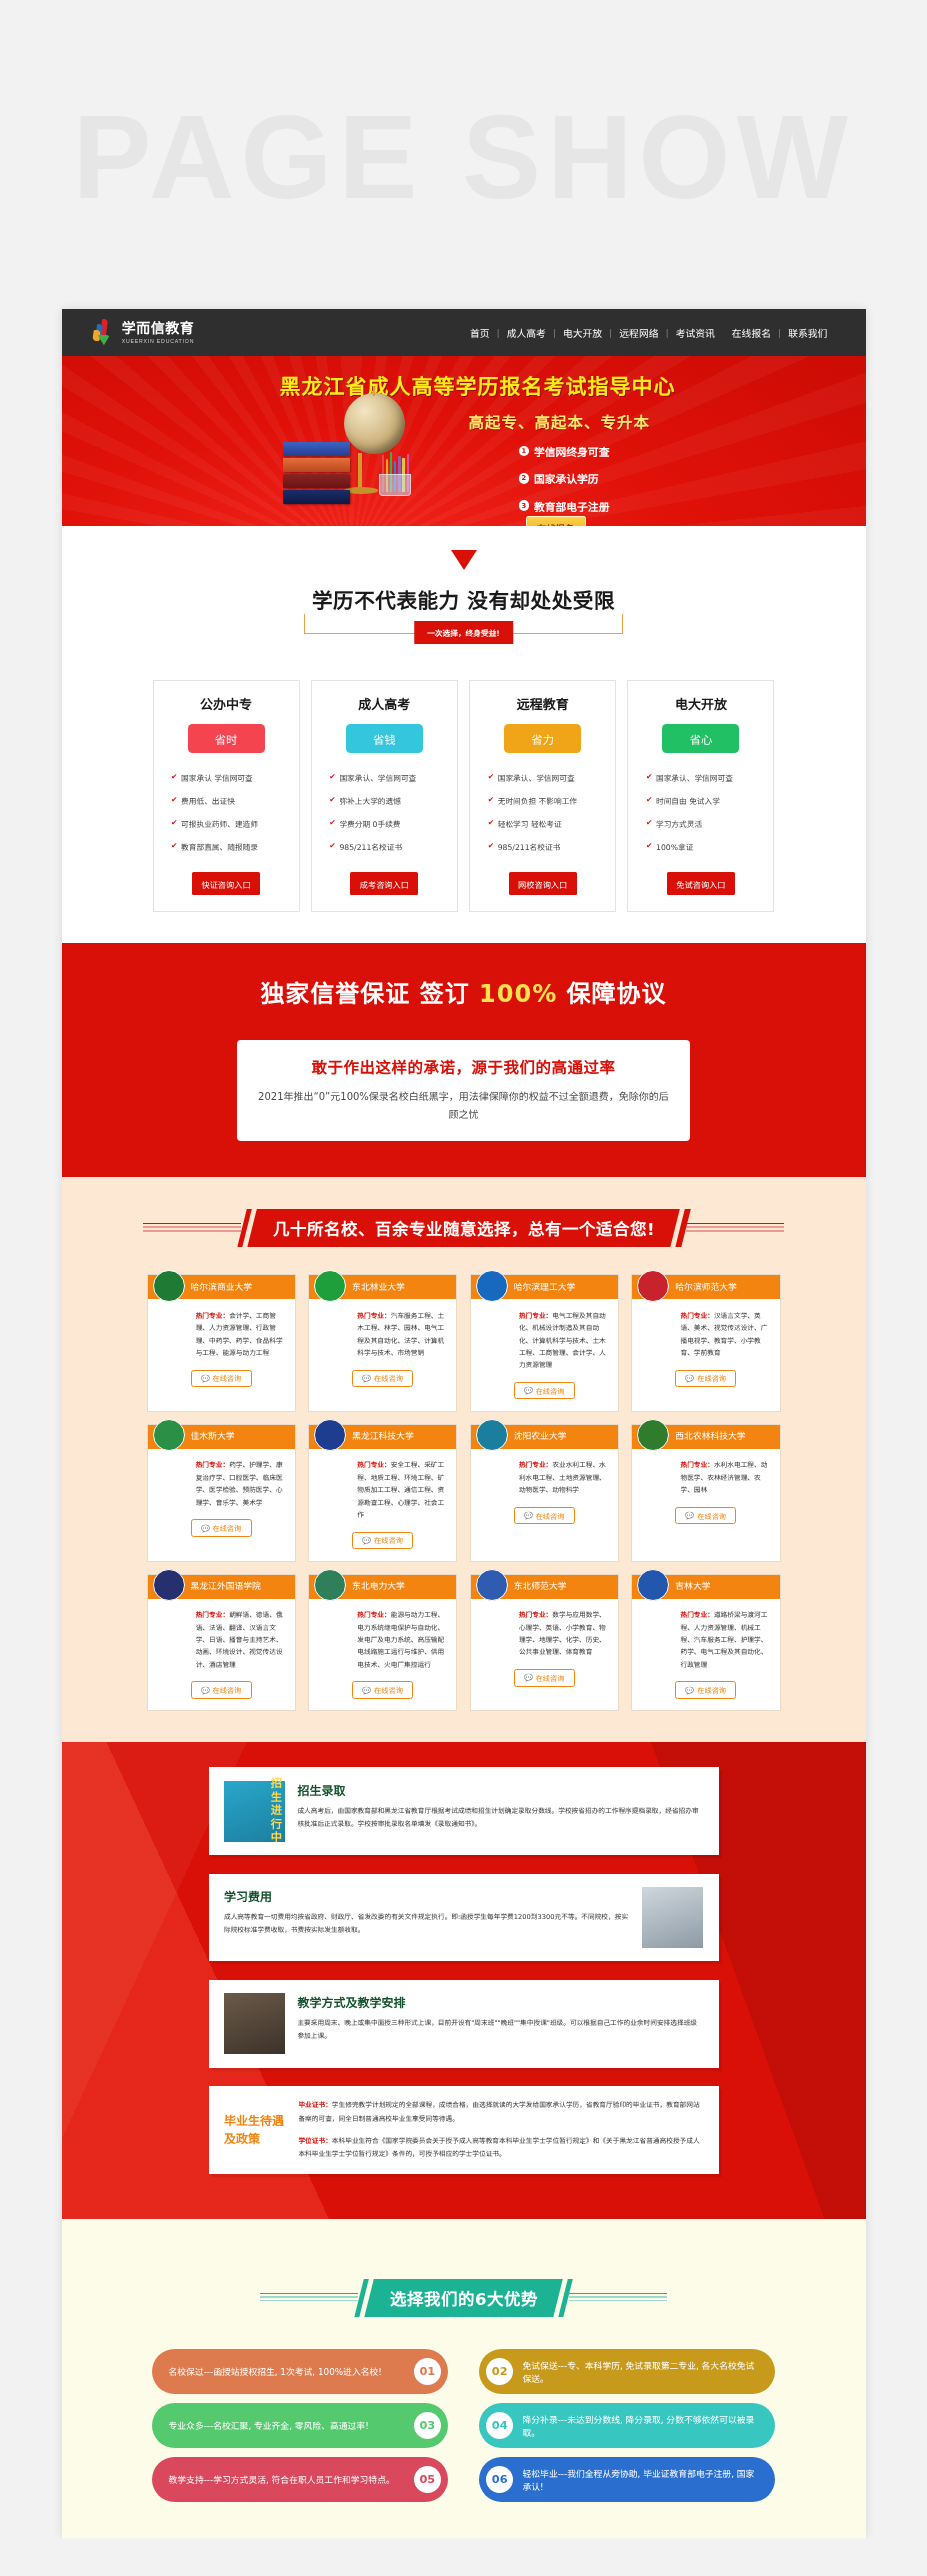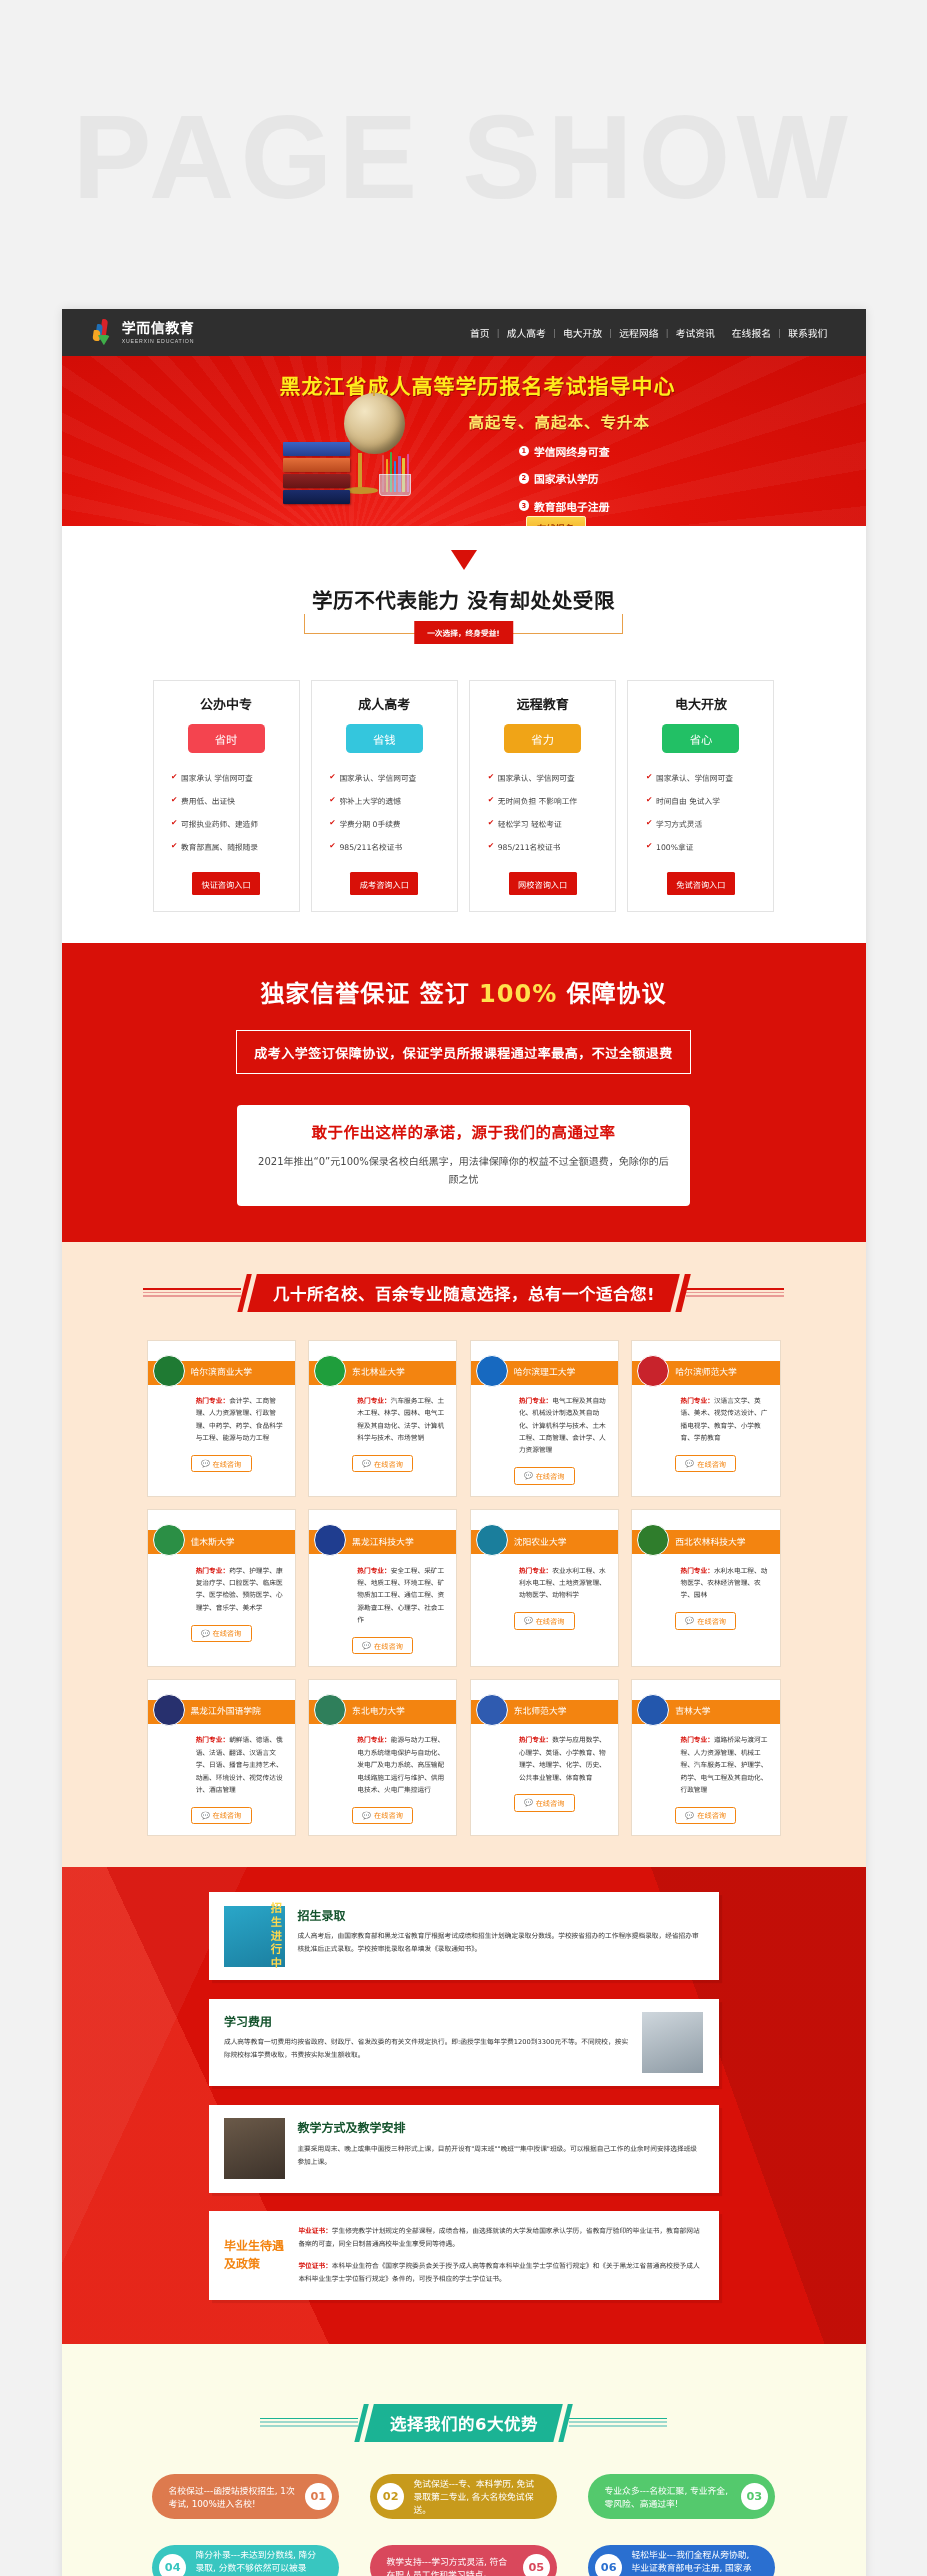--- a/index.html
+++ b/index.html
@@ -170,21 +170,21 @@
     content:""; position:absolute; top:0; bottom:0; width:5.2px; background:inherit;
   }
   .ribbon:before { left:-10.3px; }
   .ribbon:after  { right:-10.3px; }
 
   
   .schools { background:#fde8d3; padding:0 0 31px; }
   .school-grid { width:634px; margin:27px auto 0; display:grid;
                  grid-template-columns:repeat(4,1fr); gap:12.4px 12.4px; }
   .school { background:#fff; border:0.5px solid #eadbc9; }
-  .sch-head { height:44px; position:relative; }
+  .sch-head { height:24px; position:relative; }
   .sch-head .bar { position:absolute; left:0; right:0; bottom:0; height:24px; background:#f38410; }
   .sch-logo { position:absolute; left:5.2px; bottom:-2.1px; width:32px; height:32px; border-radius:50%;
               display:flex; align-items:center; justify-content:center; font-size:4.1px;
               color:#fff; text-align:center; line-height:1.1; overflow:hidden; }
   .sch-name { position:absolute; left:43px; bottom:6.7px; color:#fff; font-size:8.8px; }
   .sch-body { padding:10.3px 8.2px 11.3px; }
   .sch-body p { font-size:6.7px; line-height:1.85; color:#333;margin-left:40px; }
   .sch-body b { color:#d81008; }
   .sch-btn { margin:10.3px auto 0; width:61px; height:17.5px; border:0.5px solid #f38410;
              border-radius:2.6px; color:#f38410; font-size:7.2px; display:flex;
@@ -206,22 +206,22 @@
   .proc-thumb { width:61px; height:61px; flex:none; background:#d9d9d9; }
   .proc-text { flex:1; }
   .proc-text h4 { color:#14532d; font-size:12px; font-weight:bold; margin-bottom:7.2px; }
   .proc-text p { font-size:6.7px; line-height:1.95; color:#333; }
   .proc-text p .lbl { color:#d81008; font-weight:bold; }
   .proc-side-title { width:62px; flex:none; color:#f38410; font-size:12px; font-weight:bold;
                      line-height:1.5; display:flex; align-items:center; }
 
   
   .adv { background:#fcfce8; padding:28px 0 36px; }
-  .adv-grid { width:623px; margin:32px auto 0; display:grid; grid-template-columns:1fr 1fr 1fr;
-              gap:26px 31px; position:relative; }
+  .adv-grid { width:623px; margin:32px auto 0; display:grid; grid-template-columns:1fr 1fr;
+              gap:9px 31px; position:relative; }
   .adv-item { height:45px; border-radius:23px; display:flex; align-items:center;
               padding:0 7.2px; color:#fff; font-size:8.8px; position:relative; }
   .adv-item.left { justify-content:space-between; }
   .adv-item .num { width:27px; height:27px; border-radius:50%; background:#fff;
                    display:flex; align-items:center; justify-content:center; flex:none;
                    font-size:11.3px; font-weight:bold; }
   .adv-item .txt { padding:0 9.3px; }
 </style>
 </head>
 <body>
@@ -417,21 +417,20 @@
           <div class="cta">免试咨询入口</div>
         </div>
 
       </div>
     </div>
 
     <div class="guarantee">
       <div class="g-title">
         <span>独家信誉保证 签订 </span><em>100%</em><span> 保障协议</span>
       </div>
-      <div class="g-box">成考入学签订保障协议，保证学员所报课程通过率最高，不过全额退费</div>
       <div class="g-card">
         <h4>敢于作出这样的承诺，源于我们的高通过率</h4>
         <p>2021年推出“0”元100%保录名校白纸黑字，用法律保障你的权益不过全额退费，免除你的后顾之忧</p>
       </div>
     </div>
 
     <div class="schools">
       <div class="ribbon-wrap">
         <div class="ribbon-line">
           <i style="background:#d81008"></i>

